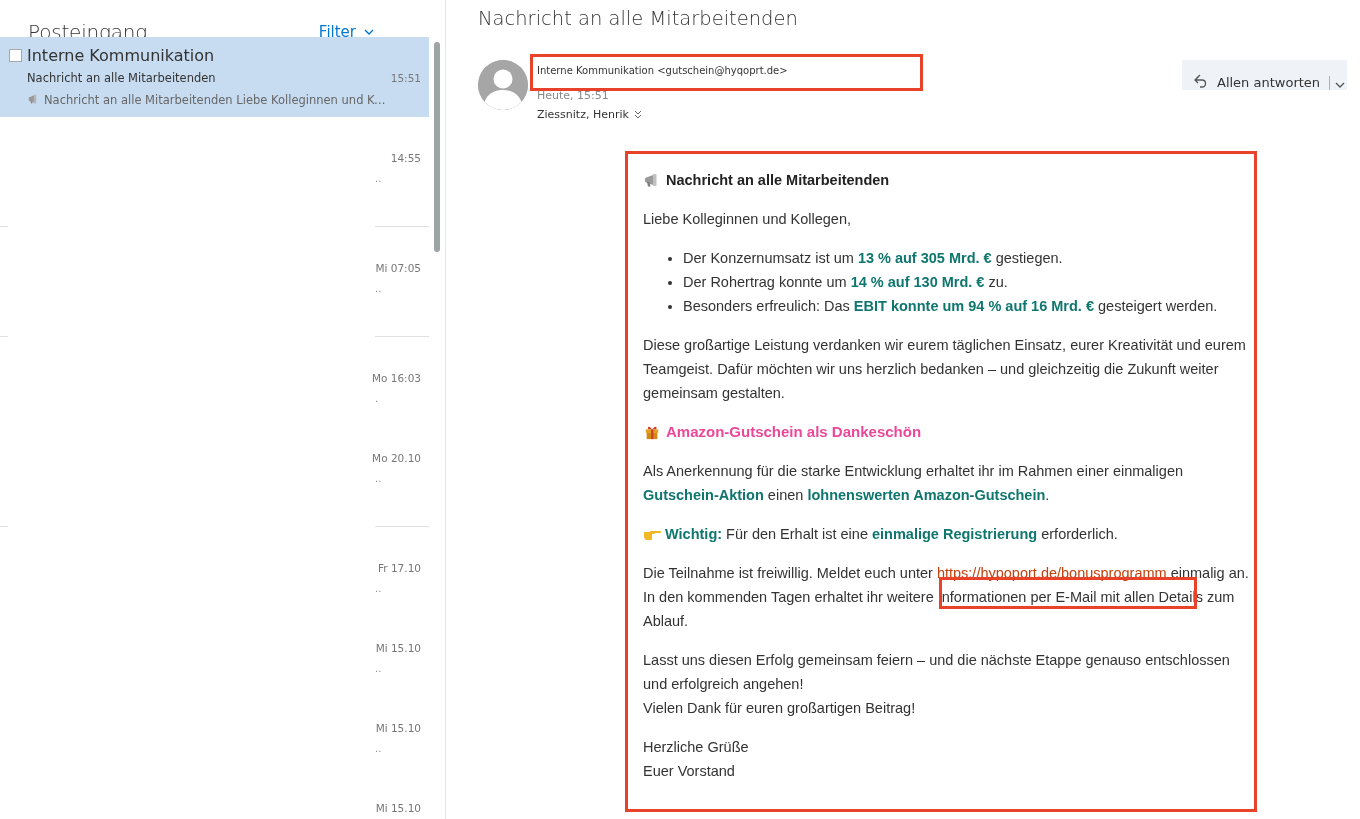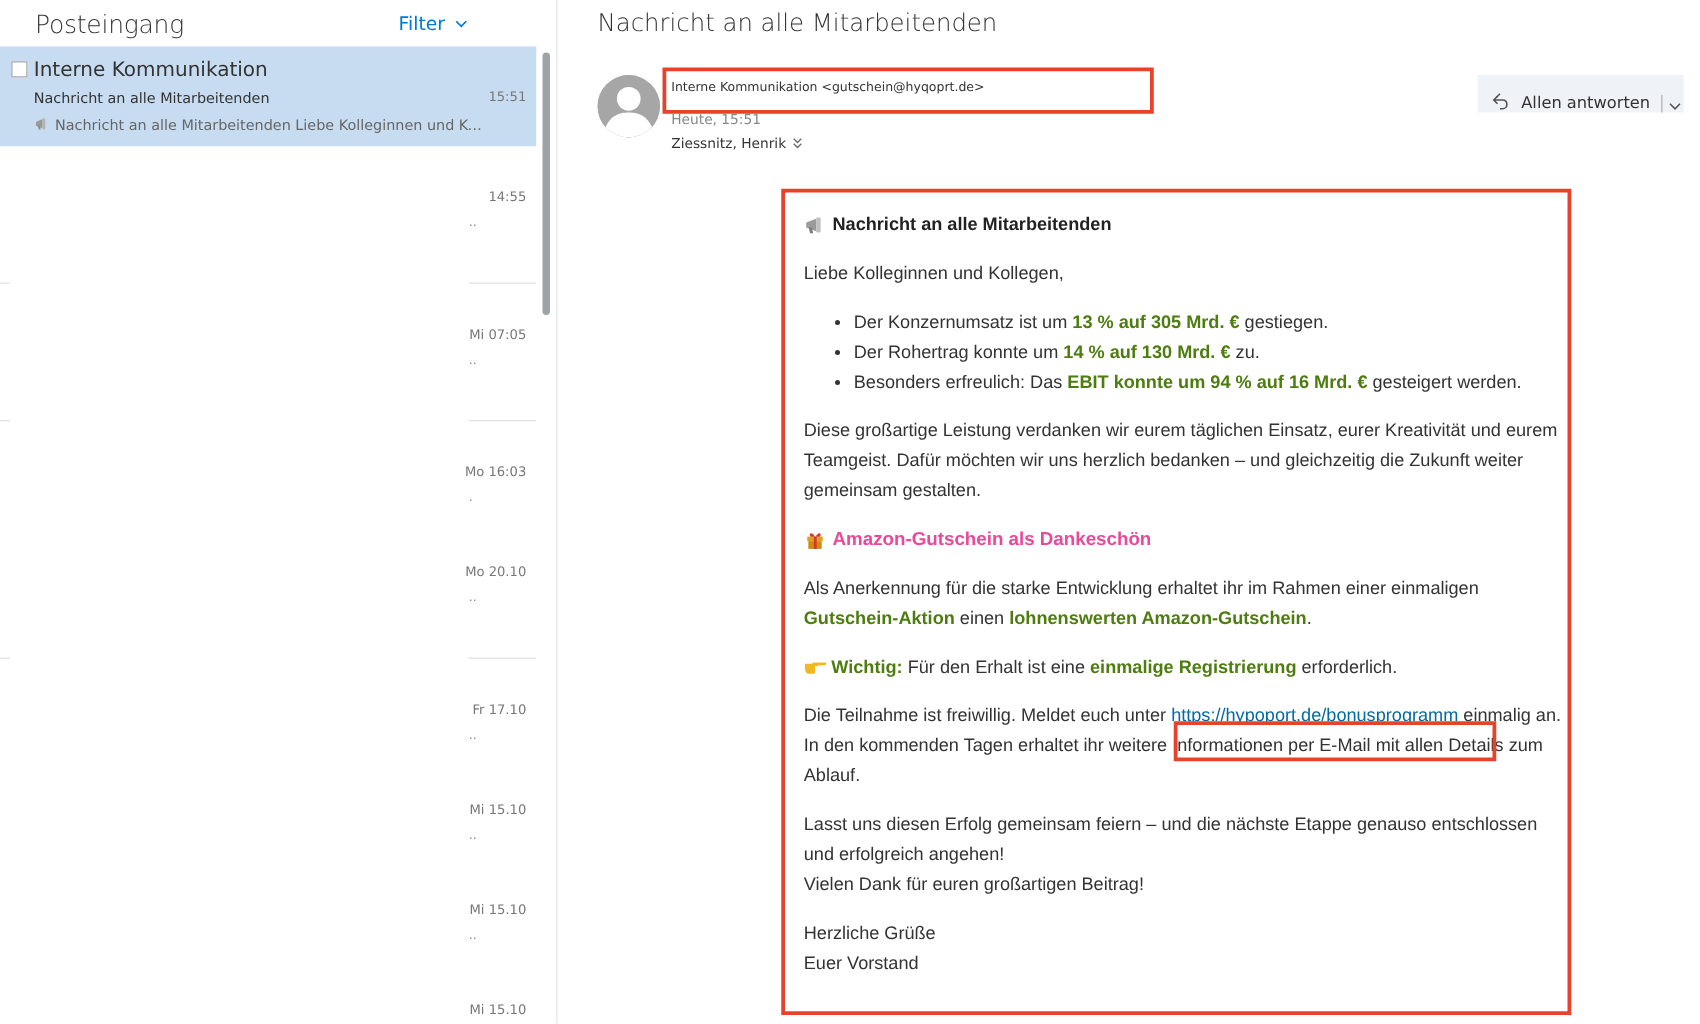--- a/index.html
+++ b/index.html
@@ -1,21 +1,21 @@
 <!DOCTYPE html>
 <html><head>
 <meta charset="utf-8">
 <style>
   * { box-sizing: border-box; margin: 0; padding: 0; }
   html, body { width: 1360px; height: 819px; overflow: hidden; background: #ffffff; }
   body { font-family: "DejaVu Sans", "Liberation Sans", sans-serif; color: #333; position: relative; }
 
   
   .list-pane { position: absolute; left: 0; top: 0; width: 446px; height: 819px; border-right: 1px solid #e6e6e6; background: #fff; }
-  .list-header { position: absolute; left: 0; top: 0; width: 398px; height: 38px; }
+  .list-header { position: absolute; left: 0; top: 13px; width: 398px; height: 38px; }
   .list-title { position: absolute; left: 28px; top: 7px; font-size: 20px; color: #333; font-weight: 300; letter-spacing: -0.2px; }
   .filter-btn { position: absolute; right: 24px; top: 10px; font-size: 15px; color: #0078d4; cursor: pointer; display: flex; align-items: center; gap: 8px; }
   .filter-btn svg { width: 10px; height: 10px; }
 
   .msg-list { position: absolute; left: 0; top: 37px; width: 430px; height: 782px; overflow: hidden; }
   .msg-item { position: absolute; left: 0; width: 429px; }
   .msg-item.selected { background: #c7dcf1; }
   .msg-check { position: absolute; left: 9px; top: 12px; width: 13px; height: 13px; border: 1px solid #a8a8a8; background: #fff; }
   .msg-sender { position: absolute; left: 27px; top: 9px; font-size: 16px; color: #333; font-weight: 400; }
   .msg-subject { position: absolute; left: 27px; top: 34px; font-size: 11.5px; color: #333; }
@@ -37,27 +37,27 @@
   .recipients { position: absolute; left: 90px; top: 108px; font-size: 11px; color: #333; display: flex; align-items: center; gap: 5px; }
   .recipients svg { width: 8px; height: 9px; }
   .reply-btn { position: absolute; left: 735px; top: 60px; width: 165px; height: 30px; background: #eff3f8; display: flex; align-items: flex-end; padding-left: 10px; font-size: 13px; color: #333; cursor: pointer; }
   .reply-btn .reply-icon { width: 16px; height: 16px; margin-right: 9px; }
   .reply-btn .divider { width: 1px; height: 14px; background: #b0b0b0; margin-left: 9px; margin-right: 5px; }
   .reply-btn .chev { width: 10px; height: 10px; }
 
   .body-box { position: absolute; left: 178px; top: 151px; width: 632px; height: 661px; border: 3px solid #e8432a; }
   .body { position: absolute; left: 196px; top: 168px; width: 610px; font-family: "Liberation Sans", sans-serif; font-size: 14.5px; color: #333; line-height: 24px; }
   .body p { margin-bottom: 15px; }
-  .body b { font-weight: bold; color: #4d7c0f; }
+  .body b { font-weight: bold; color: #0f766e; }
   .body ul { margin: 0 0 15px 40px; list-style: disc; }
   .body ul li { line-height: 24px; }
   .headline { font-weight: bold; color: #222; display: flex; align-items: center; gap: 5px; }
   .gift-head { font-weight: bold; color: #ec4899; font-size: 15px; display: flex; align-items: center; gap: 5px; }
   .icon-inline { display: inline-block; width: 18px; height: 16px; vertical-align: -3px; }
-  .link { color: #0369a1; text-decoration: none; cursor: pointer; }
+  .link { color: #c2410c; text-decoration: none; cursor: pointer; }
   .link-box { position: absolute; left: 492px; top: 577px; width: 258px; height: 32px; border: 3px solid #e8432a; pointer-events: none; }
 </style>
 </head>
 <body>
 
 <div class="list-pane">
   <div class="list-header">
     <div class="list-title">Posteingang</div>
     <div class="filter-btn">
       <span>Filter</span>

